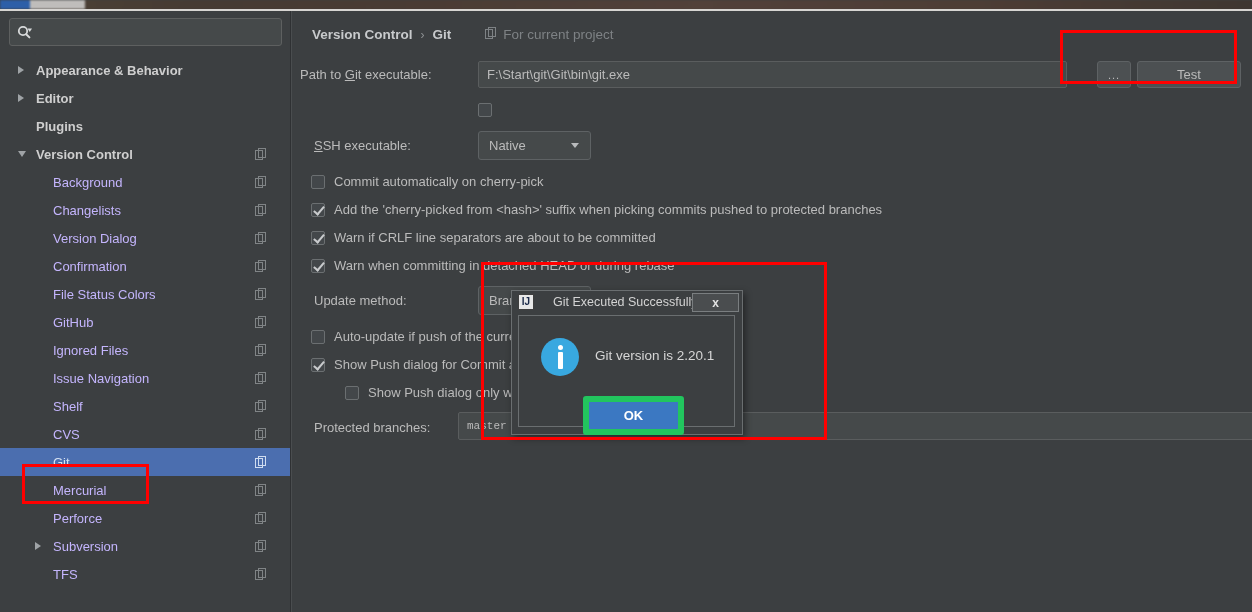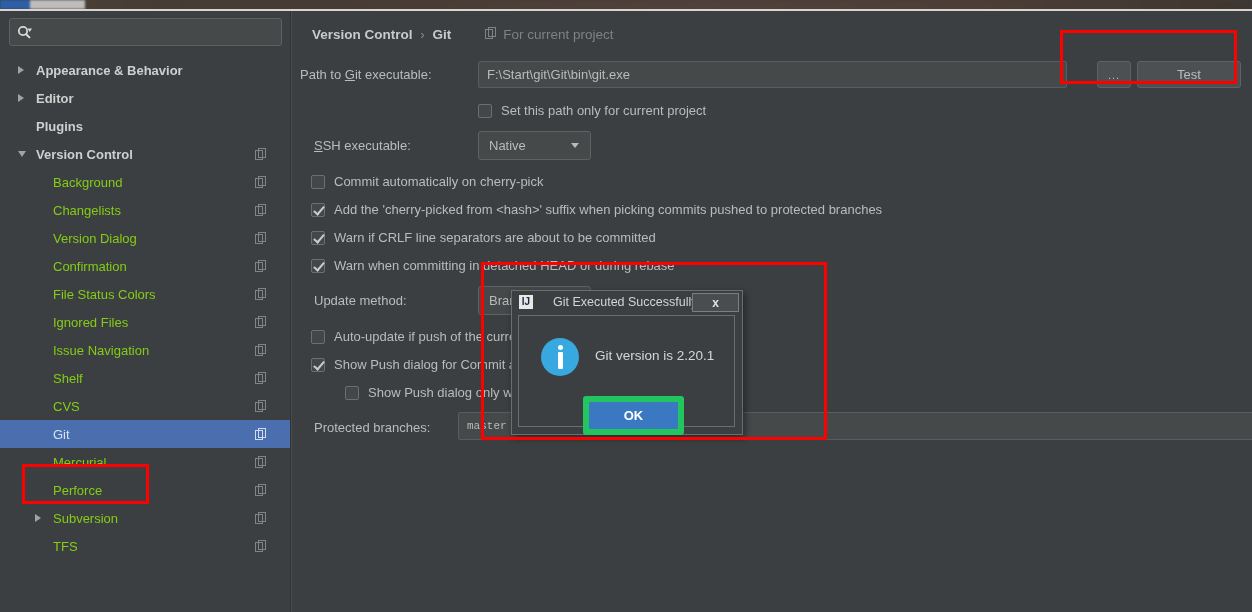--- a/index.html
+++ b/index.html
@@ -76,21 +76,21 @@
   }
   .trow {
     position: relative;
     height: 28px;
     display: flex;
     align-items: center;
     box-sizing: border-box;
   }
   .trow.sel { background: #4b6eaf; }
   .trow .tlabel {
-    color: #84cc16;
+    color: #c4b5fd;
     white-space: nowrap;
   }
   .trow.lvl0 .tlabel { font-weight: bold; color: #cfcfcf; padding-left: 36px; }
   .trow.lvl1 .tlabel { padding-left: 53px; }
   .trow.sel .tlabel { color: #d7e2f2; }
 
   .arrow {
     position: absolute;
     width: 0; height: 0;
     left: 18px;
@@ -391,20 +391,27 @@
       </div>
       <div class="trow lvl1">
         <span class="tlabel">Confirmation</span>
         <span class="copyicon"><svg width="12" height="12" viewBox="0 0 12 12">
             <rect x="0.5" y="2.5" width="7" height="9" fill="none" stroke="#808486"></rect>
             <rect x="3.5" y="0.5" width="7" height="9" fill="none" stroke="#808486"></rect>
           </svg></span>
       </div>
       <div class="trow lvl1">
         <span class="tlabel">File Status Colors</span>
+        <span class="copyicon"><svg width="12" height="12" viewBox="0 0 12 12">
+            <rect x="0.5" y="2.5" width="7" height="9" fill="none" stroke="#808486"></rect>
+            <rect x="3.5" y="0.5" width="7" height="9" fill="none" stroke="#808486"></rect>
+          </svg></span>
+      </div>
+      <div class="trow lvl1">
+        <span class="tlabel">GitHub</span>
         <span class="copyicon"><svg width="12" height="12" viewBox="0 0 12 12">
             <rect x="0.5" y="2.5" width="7" height="9" fill="none" stroke="#808486"></rect>
             <rect x="3.5" y="0.5" width="7" height="9" fill="none" stroke="#808486"></rect>
           </svg></span>
       </div>
       <div class="trow lvl1">
         <span class="tlabel">Ignored Files</span>
         <span class="copyicon"><svg width="12" height="12" viewBox="0 0 12 12">
             <rect x="0.5" y="2.5" width="7" height="9" fill="none" stroke="#808486"></rect>
             <rect x="3.5" y="0.5" width="7" height="9" fill="none" stroke="#808486"></rect>
@@ -494,21 +501,20 @@
   </div>
 
   <input class="textfield" style="left: 186px; top: 50px; width: 589px; height: 27px;" value="F:\Start\git\Git\bin\git.exe">
 
   <div class="btn" style="left:805px; top:50px; width:34px; height:27px; font-size:11px; letter-spacing:1px;">...</div>
 
   <div class="btn" style="left:845px; top:50px; width:104px; height:27px;">Test</div>
 
   <div class="cbrow" style="left:186px; top:92px;">
     <span class="cbox"></span>
-    <span>Set this path only for current project</span>
   </div>
 
   <div class="flabel" style="left:22px; top:127px;">
     <u class="mn">S</u><span>SH executable:</span>
   </div>
   <div class="combo" style="left:186px; top:120px; width:113px; height:29px;">
     <span>Native</span>
     <span class="caret"></span>
   </div>
 

